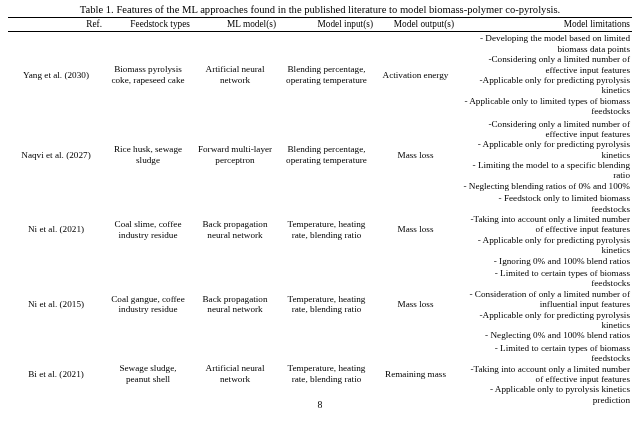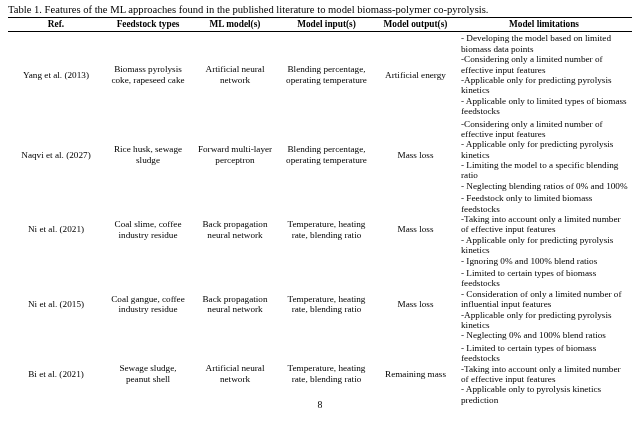--- a/index.html
+++ b/index.html
@@ -12,21 +12,21 @@
     height: 430px;
     position: relative;
     font-family: "Liberation Serif", serif;
     color: #000;
     overflow: hidden;
   }
   .sheet {
     padding: 2px 8px 0 8px;
   }
   .caption {
-    text-align: left;
+    text-align: center;
     font-size: 10.6px;
     line-height: 1.25;
     margin: 1px 0 1px 0;
     white-space: nowrap;
   }
   table.ml-table {
     border-collapse: collapse;
     table-layout: fixed;
     width: 624px;
   }
@@ -35,34 +35,34 @@
   col.c-model { width: 86px; }
   col.c-input { width: 97px; }
   col.c-output{ width: 81px; }
   col.c-lims  { width: 176px; }
   thead tr {
     border-top: 1.4px solid #000;
     border-bottom: 1px solid #000;
   }
   th {
     font-size: 9.3px;
-    font-weight: bold;
+    font-weight: normal;
     padding: 1px 2px;
-    text-align: center;
+    text-align: right;
     line-height: 1.2;
   }
   td {
     font-size: 9.2px;
     line-height: 1.14;
     padding: 1px 3px;
     text-align: center;
     vertical-align: middle;
   }
   td.lims {
-    text-align: left;
+    text-align: right;
     vertical-align: top;
     padding: 1px 2px 1px 5px;
   }
   .lim {
     line-height: 1.13;
   }
   .page-num {
     position: absolute;
     left: 0;
     right: 0;
@@ -93,25 +93,25 @@
         <th>Feedstock types</th>
         <th>ML model(s)</th>
         <th>Model input(s)</th>
         <th>Model output(s)</th>
         <th>Model limitations</th>
       </tr>
     </thead>
     <tbody>
 
       <tr>
-        <td>Yang et al. (2013)</td>
+        <td>Yang et al. (2030)</td>
         <td>Biomass pyrolysis coke, rapeseed cake</td>
         <td>Artificial neural network</td>
         <td>Blending percentage, operating temperature</td>
-        <td>Artificial energy</td>
+        <td>Activation energy</td>
         <td class="lims">
           <div class="lim">- Developing the model based on limited biomass data points</div>
           <div class="lim">-Considering only a limited number of effective input features</div>
           <div class="lim">-Applicable only for predicting pyrolysis kinetics</div>
           <div class="lim">- Applicable only to limited types of biomass feedstocks</div>
         </td>
       </tr>
 
       <tr>
         <td>Naqvi et al. (2027)</td>

